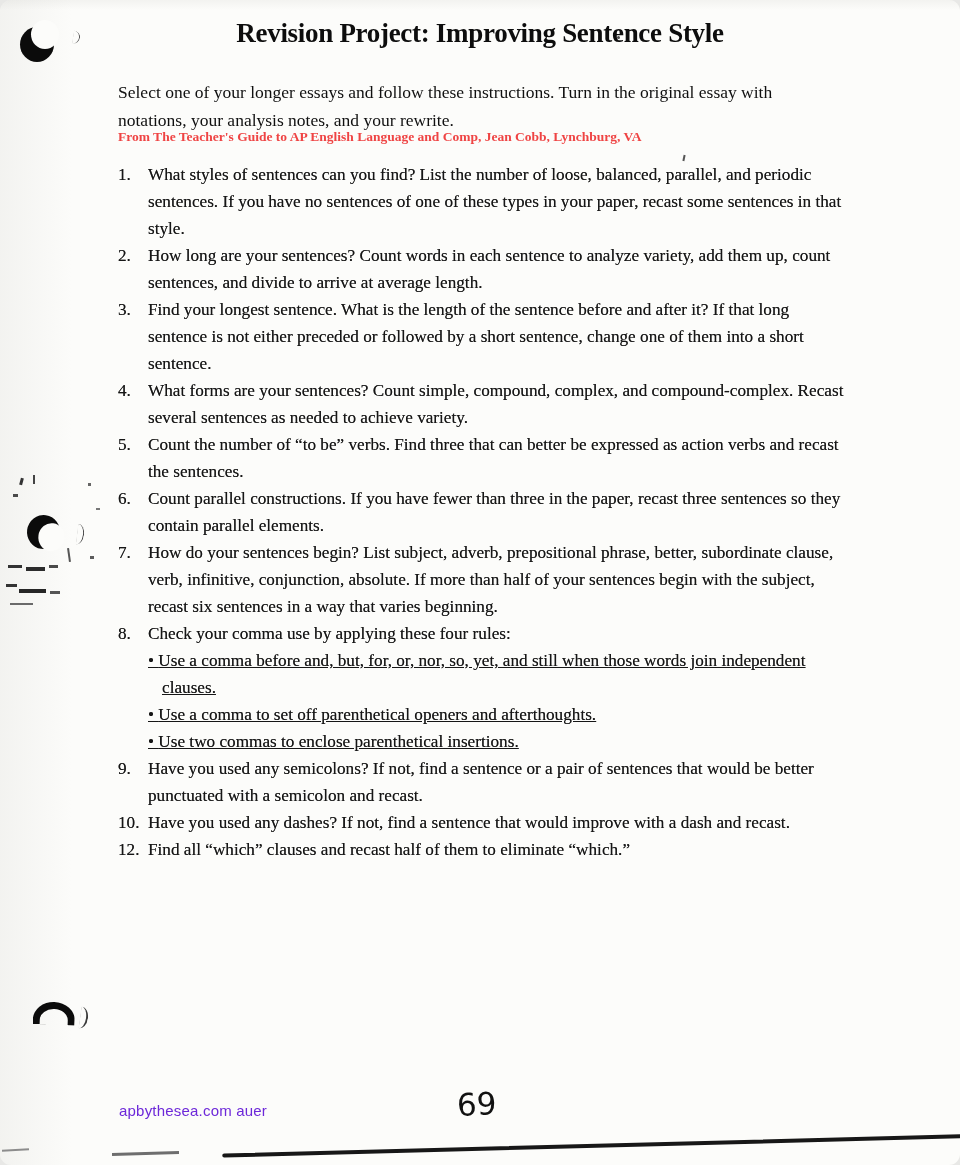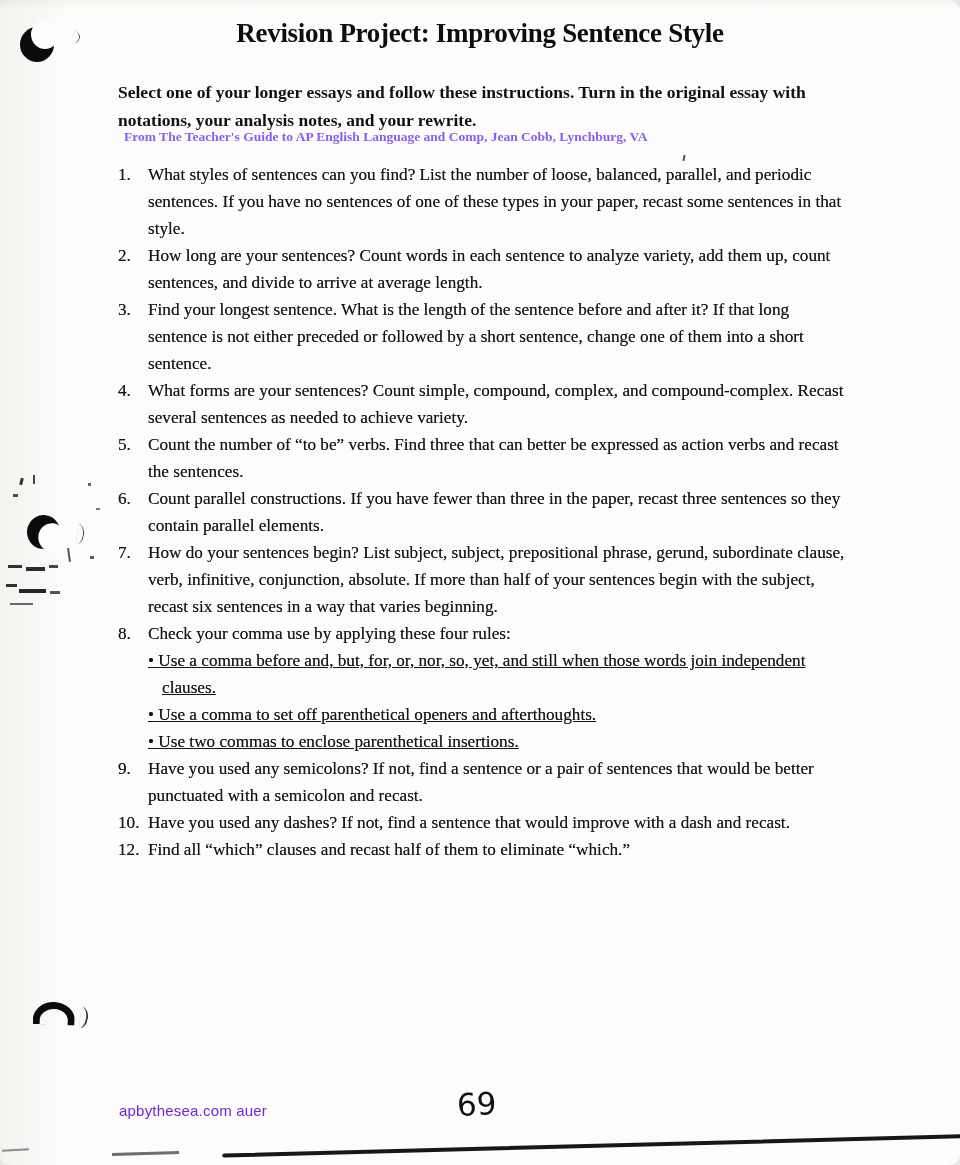--- a/index.html
+++ b/index.html
@@ -12,25 +12,25 @@
     background:linear-gradient(to right, rgba(160,160,152,0.10), rgba(160,160,152,0) 75%);}
   .edge-top{position:absolute;left:0;top:0;width:100%;height:10px;
     background:linear-gradient(to bottom, rgba(160,160,152,0.10), rgba(160,160,152,0));}
 
   .title{
     position:absolute;top:0px;left:0;width:100%;text-align:center;
     font-size:27px;font-weight:bold;letter-spacing:-0.3px;color:#0d0d0d;
   }
   .intro{
     position:absolute;top:60px;left:118px;width:726px;
-    font-size:17.5px;font-weight:bold;line-height:28px;color:#101010;
+    font-size:17.5px;font-weight:normal;line-height:28px;color:#101010;
   }
   .attribution{
-    position:absolute;top:115px;left:124px;width:740px;
-    font-size:13.5px;font-weight:bold;color:#8b5cf6;
+    position:absolute;top:115px;left:118px;width:740px;
+    font-size:13.5px;font-weight:bold;color:#ef4444;
   }
   .list{
     position:absolute;top:161px;left:118px;width:740px;
     font-size:17.2px;line-height:27px;
     text-shadow:0 0 0.5px rgba(10,10,10,0.65);
   }
   .item{display:flex;}
   .item .num{flex:0 0 30px;}
   .item .txt{flex:0 1 702px;max-width:702px;}
   .bullets{margin:0;padding:0;list-style:none;}
@@ -110,21 +110,21 @@
     <div class="item">
       <span class="num">5.</span>
       <span class="txt">Count the number of “to be” verbs.  Find three that can better be expressed as action verbs and recast the sentences.</span>
     </div>
     <div class="item">
       <span class="num">6.</span>
       <span class="txt">Count parallel constructions.  If you have fewer than three in the paper, recast three sentences so they contain parallel elements.</span>
     </div>
     <div class="item">
       <span class="num">7.</span>
-      <span class="txt">How do your sentences begin?  List subject, subject, prepositional phrase, gerund, subordinate clause, verb, infinitive, conjunction, absolute.  If more than half of your sentences begin with the subject, recast six sentences in a way that varies beginning.</span>
+      <span class="txt">How do your sentences begin?  List subject, adverb, prepositional phrase, better, subordinate clause, verb, infinitive, conjunction, absolute.  If more than half of your sentences begin with the subject, recast six sentences in a way that varies beginning.</span>
     </div>
     <div class="item">
       <span class="num">8.</span>
       <span class="txt">
         <span>Check your comma use by applying these four rules:</span>
         <ul class="bullets">
           <li>Use a comma before and, but, for, or, nor, so, yet, and still when those words join independent clauses.</li>
           <li>Use a comma to set off parenthetical openers and afterthoughts.</li>
           <li>Use two commas to enclose parenthetical insertions.</li>
         </ul>

